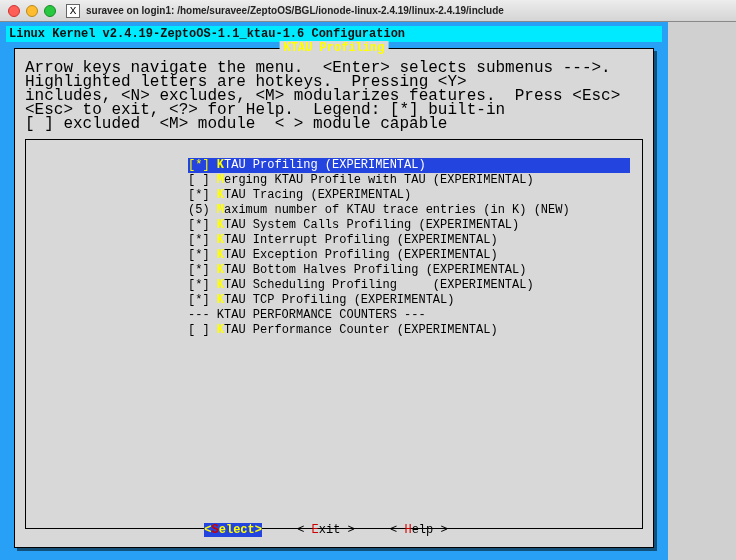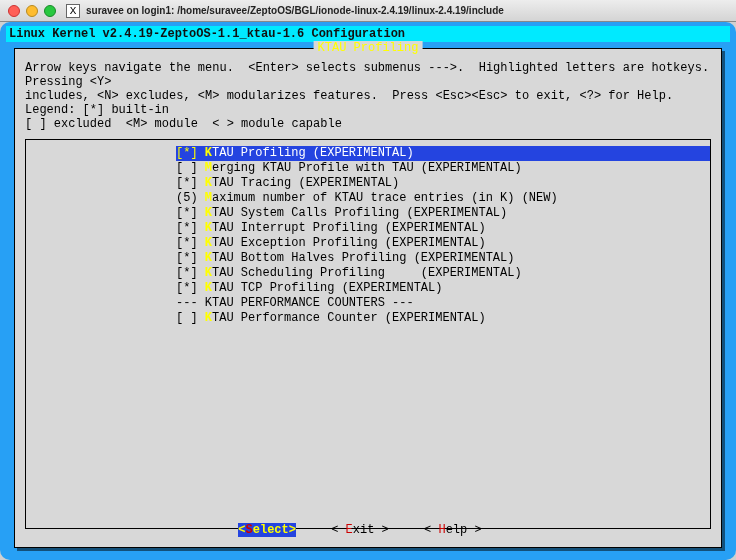--- a/index.html
+++ b/index.html
@@ -26,26 +26,25 @@
   .tl-red { background: #ff5f57; border: 1px solid #c33; }
   .tl-yellow { background: #febc2e; border: 1px solid #b88a1f; }
   .tl-green { background: #28c840; border: 1px solid #1a8a2a; }
   .app-icon {
     width: 14px; height: 14px; border: 1px solid #666;
     display: inline-flex; align-items: center; justify-content: center;
     margin-right: 6px; font-size: 11px; background: #fff;
   }
   .title-text { font-family: Arial, sans-serif; font-size: 10px; font-weight: bold; color: #222; }
   .terminal {
-    width: 736px;
+    width: 668px;
     height: 538px;
     background: #27a0f5;
     padding: 4px;
     position: relative;
-    border-radius: 10px;
   }
   .config-header {
     background: #00eaff;
     color: #111;
     padding: 1px 3px;
     margin: 0 2px 2px 2px;
     font-weight: bold;
     font-size: 12px;
   }
   .main-frame {
@@ -58,40 +57,40 @@
     position: relative;
   }
   .frame-title {
     position: absolute;
     top: -8px;
     left: 50%;
     transform: translateX(-50%);
     background: #d8d8d8;
     color: #ffff00;
     padding: 0 4px;
-    font-weight: normal;
+    font-weight: bold;
   }
   .help {
     white-space: pre-wrap;
     font-family: "Courier New", monospace;
-    font-size: 12px;
+    font-size: 16px;
     color: #000;
     margin: 6px 0 8px 0;
     line-height: 14px;
   }
   .inner-frame {
     border: 1px solid #000;
     background: #d8d8d8;
     height: 390px;
     padding: 4px 0 0 0;
     position: relative;
   }
   .menu {
     list-style: none;
-    margin: 0;
+    margin: 12px;
     padding: 2px 0 0 150px;
     font-family: "Courier New", monospace;
     font-size: 12px;
     line-height: 15px;
   }
   .menu li { white-space: pre; color: #000; }
   .menu li .hot { color: #ffff00; font-weight: bold; }
   .menu li.selected {
     background: #2444e0;
     color: #ffffff;

